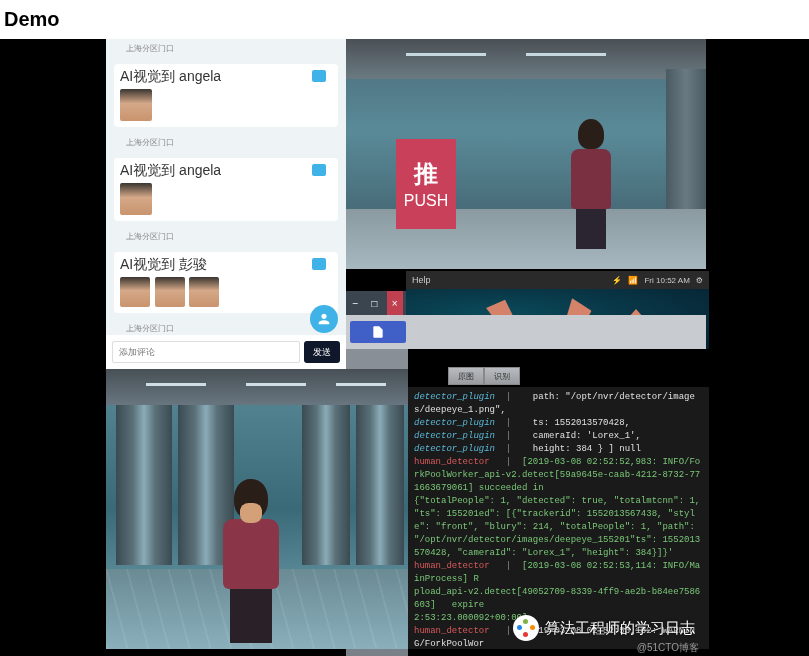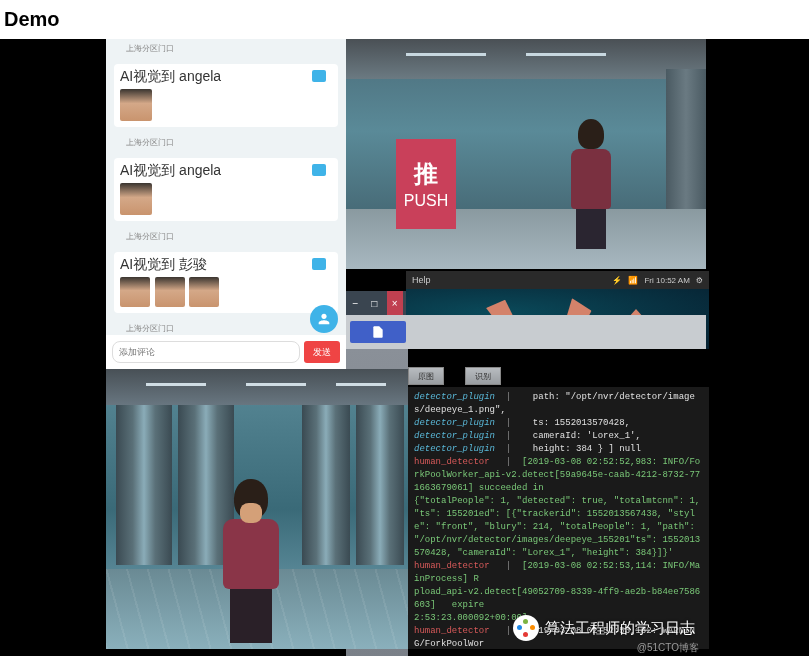--- a/index.html
+++ b/index.html
@@ -8,22 +8,22 @@
 .demo-container { width: 809px; height: 620px; background: #000; position: relative; overflow: hidden; }
 
 
 .chat-panel { position: absolute; left: 106px; top: 0; width: 240px; height: 330px; background: #eef3f5; }
 .chat-msg { background: #fff; margin: 6px 8px; border-radius: 4px; padding: 4px 6px; font-size: 9px; color: #555; }
 .chat-header { font-size: 8px; color: #888; padding: 4px 20px; }
 .chat-label { font-size: 14px; color: #333; margin-bottom: 3px; }
 .face-thumb { display: inline-block; width: 32px; height: 32px; background: linear-gradient(180deg, #3a3530 0%, #d4a888 45%, #c9946e 100%); border-radius: 2px; margin-right: 2px; }
 .face-thumb.multi { width: 30px; height: 30px; }
 .chat-bottom { position: absolute; bottom: 0; left: 0; right: 0; height: 34px; background: #fff; display: flex; align-items: center; padding: 0 6px; }
-.chat-input { flex: 1; border: 1px solid #ddd; height: 22px; border-radius: 8px; font-size: 9px; padding: 0 6px; }
-.chat-send { width: 36px; height: 22px; background: #ef4444; color: #fff; border: none; border-radius: 3px; font-size: 9px; margin-left: 4px; }
+.chat-input { flex: 1; border: 1px solid #ddd; height: 22px; border-radius: 2px; font-size: 9px; padding: 0 6px; }
+.chat-send { width: 36px; height: 22px; background: #0f172a; color: #fff; border: none; border-radius: 3px; font-size: 9px; margin-left: 4px; }
 .avatar-circle { position: absolute; right: 8px; top: 266px; width: 28px; height: 28px; border-radius: 50%; background: #3fb3e8; display: flex; align-items: center; justify-content: center; }
 .avatar-circle svg { width: 16px; height: 16px; fill: #fff; }
 .msg-icon { position: absolute; right: 12px; width: 14px; height: 12px; background: #3fb3e8; border-radius: 2px; }
 
 
 .video-top { position: absolute; left: 346px; top: 0; width: 360px; height: 230px; background: linear-gradient(180deg, #4a6b78 0%, #5a8a98 40%, #3a5560 100%); overflow: hidden; }
 .ceiling { position: absolute; top: 0; left: 0; right: 0; height: 40px; background: linear-gradient(180deg, #4a5055 0%, #6b7a82 100%); }
 .ceiling-lights { position: absolute; top: 8px; left: 40px; right: 40px; height: 20px; }
 .light-strip { position: absolute; height: 3px; background: #c8d8e0; top: 6px; }
 .ls1 { left: 20px; width: 80px; }
@@ -53,21 +53,21 @@
 
 
 .win-chrome { position: absolute; left: 346px; top: 252px; width: 60px; height: 24px; background: #3a4550; display: flex; align-items: center; }
 .win-btn { width: 14px; height: 14px; margin: 0 3px; display: flex; align-items: center; justify-content: center; color: #fff; font-size: 10px; }
 .win-close { background: #c04050; width: 18px; height: 24px; }
 
 
 .tabbar { position: absolute; left: 346px; top: 310px; width: 62px; height: 310px; background: linear-gradient(180deg, #8a9098 0%, #7a8088 100%); }
 .tab-top { position: absolute; left: 346px; top: 276px; width: 360px; height: 34px; background: #c8ccd0; display: flex; }
 .file-tab { width: 56px; height: 22px; background: #4060c8; margin: 6px 4px; border-radius: 2px; display: flex; align-items: center; justify-content: center; }
-.tab-btns { position: absolute; left: 408px; top: 328px; display: flex; gap: 21px; }
+.tab-btns { position: absolute; left: 408px; top: 328px; display: flex; gap: 0; padding-left: 40px; }
 .tab-btn { width: 36px; height: 18px; background: linear-gradient(180deg, #b8bcc0 0%, #989ca0 100%); border: 1px solid #888; font-size: 8px; display: flex; align-items: center; justify-content: center; color: #333; }
 
 
 .terminal { position: absolute; left: 408px; top: 348px; right: 100px; bottom: 10px; background: #1a1a1a; font-family: 'Courier New', monospace; font-size: 9px; line-height: 13px; padding: 4px 6px; overflow: hidden; color: #ccc; }
 .term-line { white-space: pre-wrap; word-break: break-all; }
 .t-cyan { color: #5ab8d8; font-style: italic; }
 .t-red { color: #d85a5a; }
 .t-green { color: #7ac878; }
 .t-white { color: #e0e0e0; }
 .t-sep { color: #888; }

